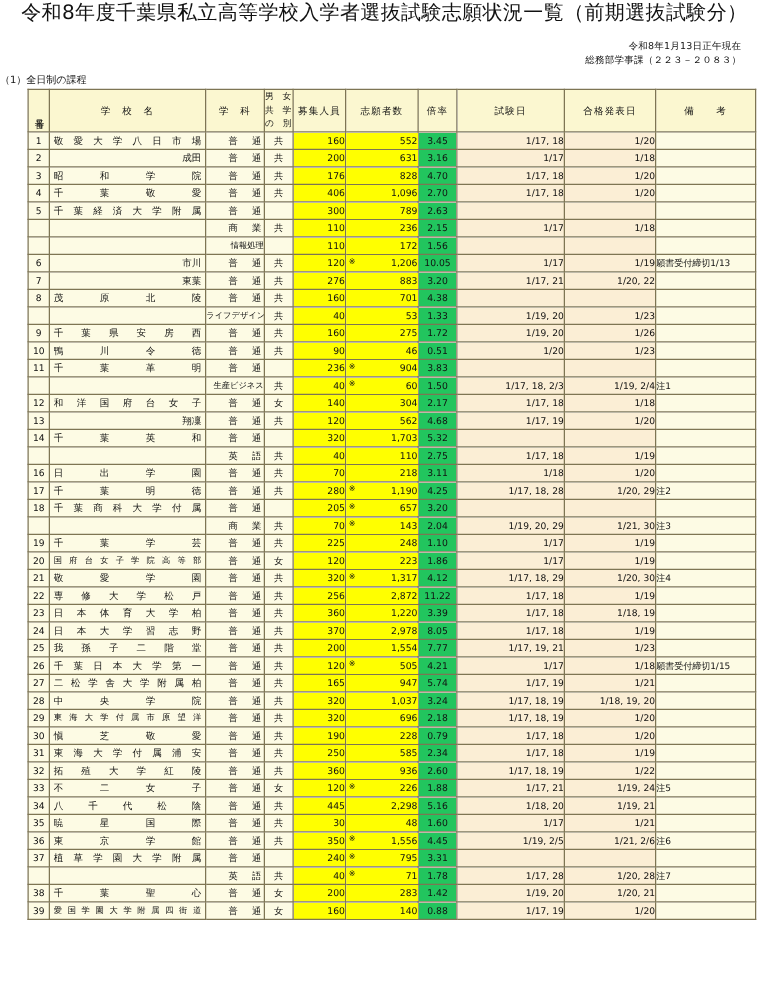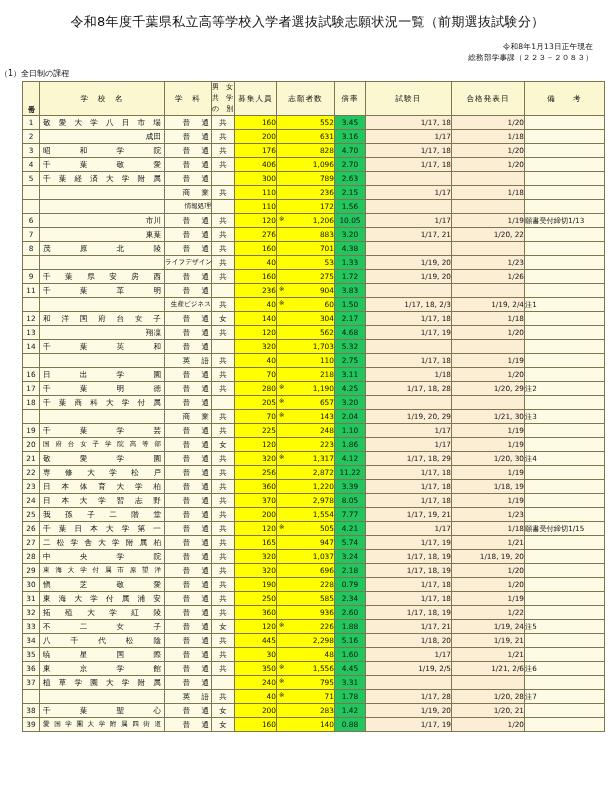--- a/index.html
+++ b/index.html
@@ -7,23 +7,22 @@
     width:615px;height:795px;
     background:#ffffff;
     font-family:"DejaVu Sans","Liberation Sans",sans-serif;
     color:#111111;
     overflow:hidden;
   }
   .page{position:relative;width:615px;height:795px;}
 
   .doc-title{
     text-align:center;
-    font-size:13px;
+    font-size:16px;
     letter-spacing:0.3px;
-    padding-top:13px;
     font-weight:normal;
   }
   .meta{
     text-align:right;
     font-size:7.6px;
     padding-right:22px;
     line-height:11px;
     margin-top:10px;
     letter-spacing:0.2px;
   }
@@ -349,20 +348,39 @@
           <td class="c-dept">普　通</td>
           <td class="c-coed">共</td>
           <td class="c-quota">160</td>
           <td class="c-apps">275</td>
           <td class="c-ratio">1.72</td>
           <td class="c-exam">1/19, 20</td>
           <td class="c-ann thick-right">1/26</td>
           <td class="c-note"></td>
         </tr>
         <tr>
+          <td class="c-no">10</td>
+          <td class="c-school">
+            <div class="spread">
+              <span>鴨</span>
+              <span>川</span>
+              <span>令</span>
+              <span>徳</span>
+            </div>
+          </td>
+          <td class="c-dept">普　通</td>
+          <td class="c-coed">共</td>
+          <td class="c-quota">90</td>
+          <td class="c-apps">46</td>
+          <td class="c-ratio">0.51</td>
+          <td class="c-exam">1/20</td>
+          <td class="c-ann thick-right">1/23</td>
+          <td class="c-note"></td>
+        </tr>
+        <tr>
           <td class="c-no">11</td>
           <td class="c-school">
             <div class="spread">
               <span>千</span>
               <span>葉</span>
               <span>革</span>
               <span>明</span>
             </div>
           </td>
           <td class="c-dept">普　通</td>

